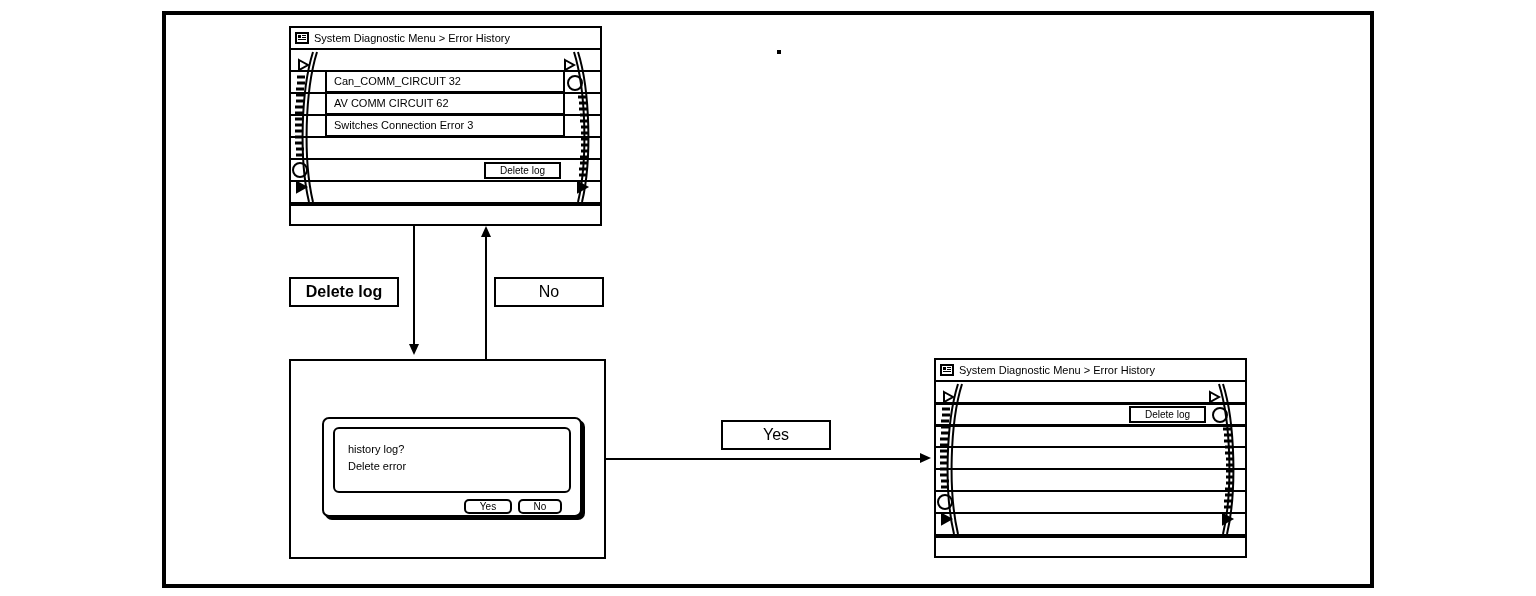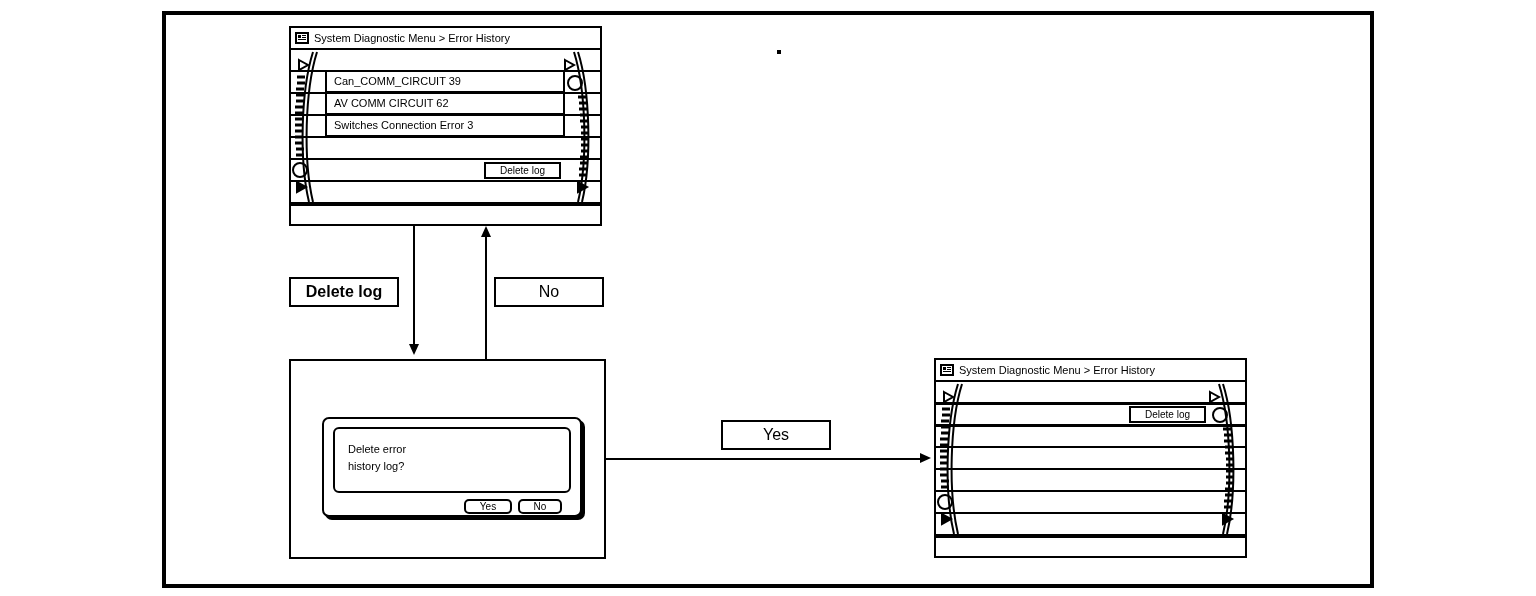--- a/index.html
+++ b/index.html
@@ -259,21 +259,21 @@
         <div class="row-line" style="top:20px;"></div>
         <div class="row-line" style="top:42px;"></div>
         <div class="row-line" style="top:64px;"></div>
         <div class="row-line" style="top:86px;"></div>
         <div class="row-line" style="top:108px;"></div>
         <div class="row-line" style="top:130px;"></div>
         <div class="row-line" style="top:152px;"></div>
       </div>
 
       <div class="list-item" style="left:34px; top:20px; width:240px; height:23px;">
-        <span>Can_COMM_CIRCUIT 39</span>
+        <span>Can_COMM_CIRCUIT 32</span>
       </div>
       <div class="list-item" style="left:34px; top:42px; width:240px; height:23px;">
         <span>AV COMM CIRCUIT 62</span>
       </div>
       <div class="list-item" style="left:34px; top:64px; width:240px; height:23px;">
         <span>Switches Connection Error 3</span>
       </div>
 
       <div class="delete-log-btn" style="left:486px; top:0px;"></div>
 
@@ -344,22 +344,22 @@
   </div>
 
   <div class="label-box" style="left:494px; top:277px; width:110px; height:30px;">
     <span>No</span>
   </div>
 
   <div class="plain-box" style="left:289px; top:359px; width:317px; height:200px;">
 
     <div class="dialog" style="left:31px; top:56px; width:260px; height:100px;">
       <div class="dialog-textarea">
+        <div>history log?</div>
         <div>Delete error</div>
-        <div>history log?</div>
       </div>
       <div class="dialog-btn" style="left:140px; top:80px; width:48px;">
         <span>Yes</span>
       </div>
       <div class="dialog-btn" style="left:194px; top:80px; width:44px;">
         <span>No</span>
       </div>
     </div>
   </div>
 

